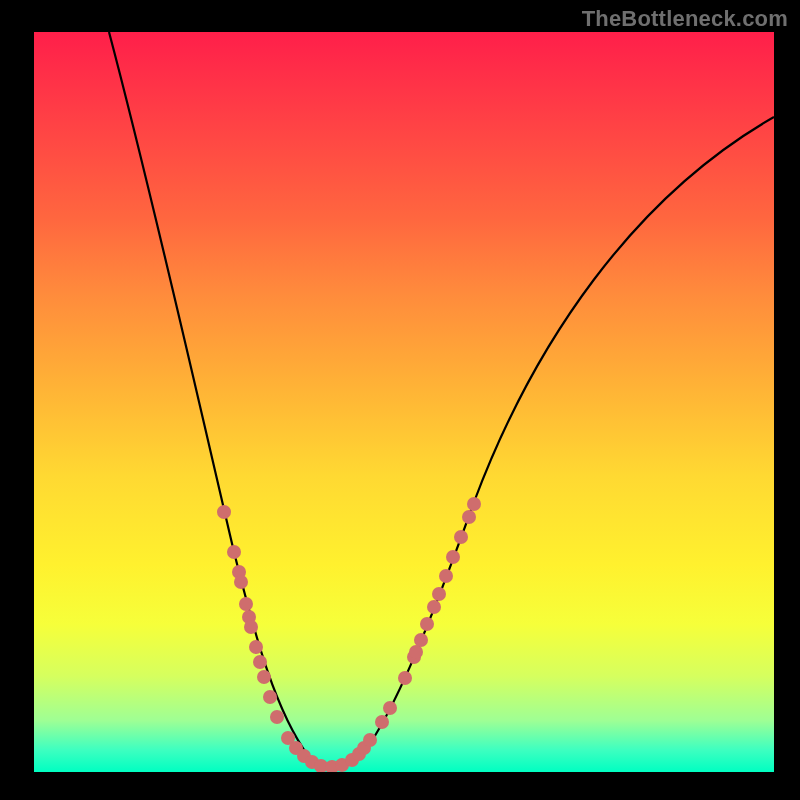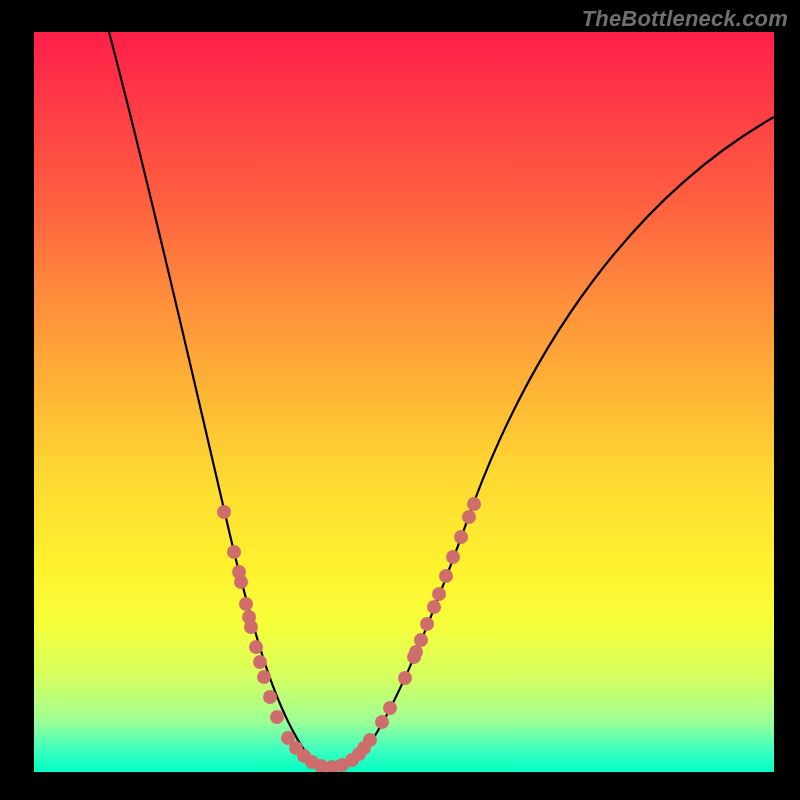--- a/index.html
+++ b/index.html
@@ -43,21 +43,20 @@
   }
   .watermark {
     position: absolute;
     top: 6px;
     right: 12px;
     color: #6f6f6f;
     font-size: 22px;
     font-weight: 600;
     letter-spacing: 0.2px;
     user-select: none;
-    font-style: italic;
   }
   svg.curve {
     position: absolute;
     left: 0;
     top: 0;
     width: 740px;
     height: 740px;
   }
 </style>
 </head>

